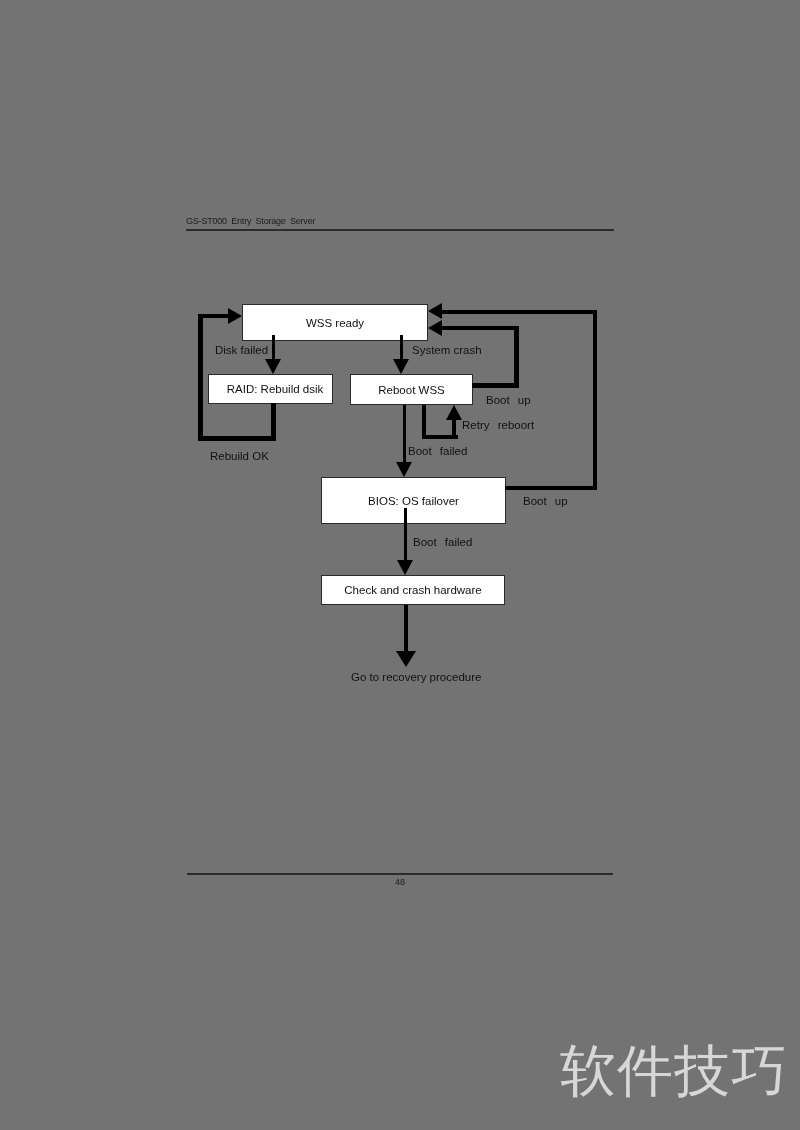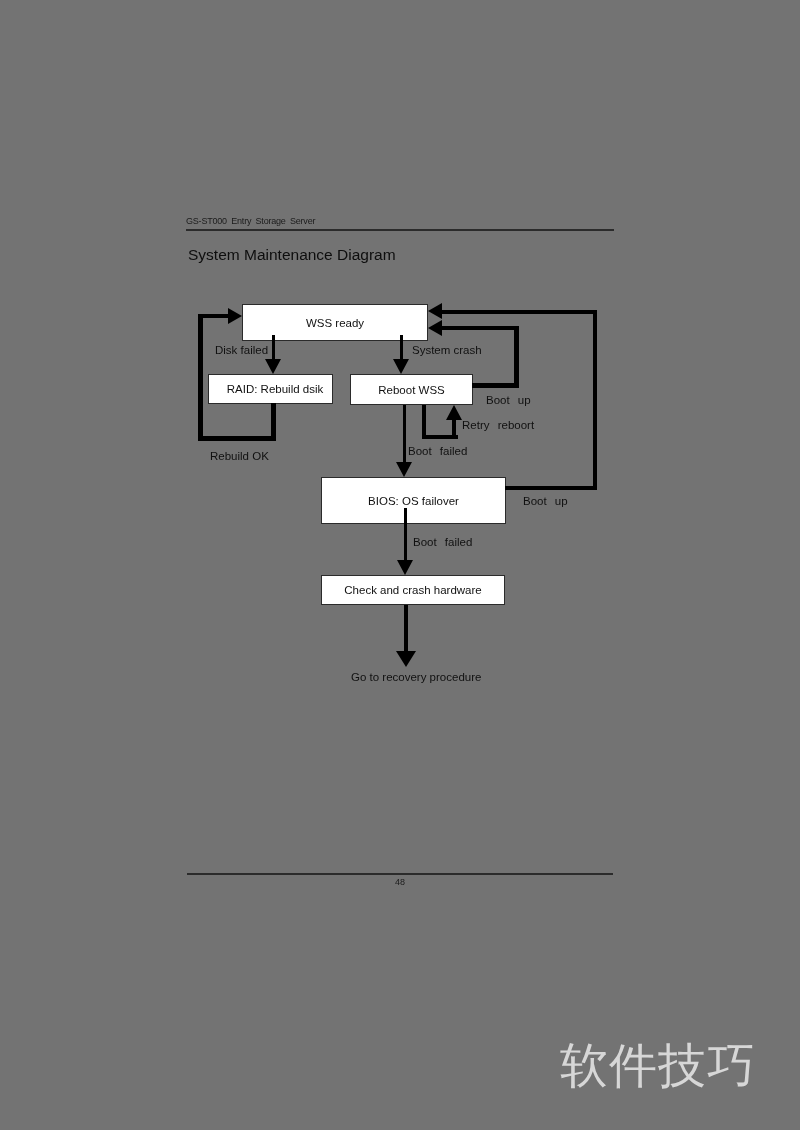--- a/index.html
+++ b/index.html
@@ -30,21 +30,21 @@
   .footer-rule {
     position: absolute; left: 187px; top: 873px; width: 426px; height: 2px;
     background: #2b2b2b;
   }
   .footer-num {
     position: absolute; left: 187px; top: 877px; width: 426px;
     text-align: center; font-size: 9px; color: #1c1c1c;
   }
   .watermark {
     position: absolute; left: 560px; top: 1034px;
-    font-size: 48px; color: #d7d7d7; letter-spacing: 1px;
+    font-size: 56px; color: #d7d7d7; letter-spacing: 1px;
     white-space: nowrap;
   }
 
   
   .box {
     position: absolute;
     border: 1.5px solid #2b2b2b;
     background: #ffffff;
     box-sizing: border-box;
     display: flex; align-items: center; justify-content: center;
@@ -64,21 +64,20 @@
   .lbl.wide { word-spacing: 5px; }
 </style>
 </head>
 <body>
 
 <div class="page">
 
   <div class="header-text">GS-ST000 Entry Storage Server</div>
   <div class="header-rule"></div>
 
-  <div class="page-title">System Maintenance Diagram</div>
 
   <div>
 
     <div class="box" style="left:242px; top:304px; width:186px; height:37px;">WSS ready</div>
     <div class="box" style="left:208px; top:374px; width:125px; height:30px;padding-left:9px;">RAID: Rebuild dsik</div>
     <div class="box" style="left:350px; top:374px; width:123px; height:31px;">Reboot WSS</div>
     <div class="box" style="left:321px; top:477px; width:185px; height:47px;">BIOS: OS failover</div>
     <div class="box" style="left:321px; top:575px; width:184px; height:30px;">Check and crash hardware</div>
 
     <div class="line" style="left:272px; top:335px; width:3px; height:24px;"></div>

